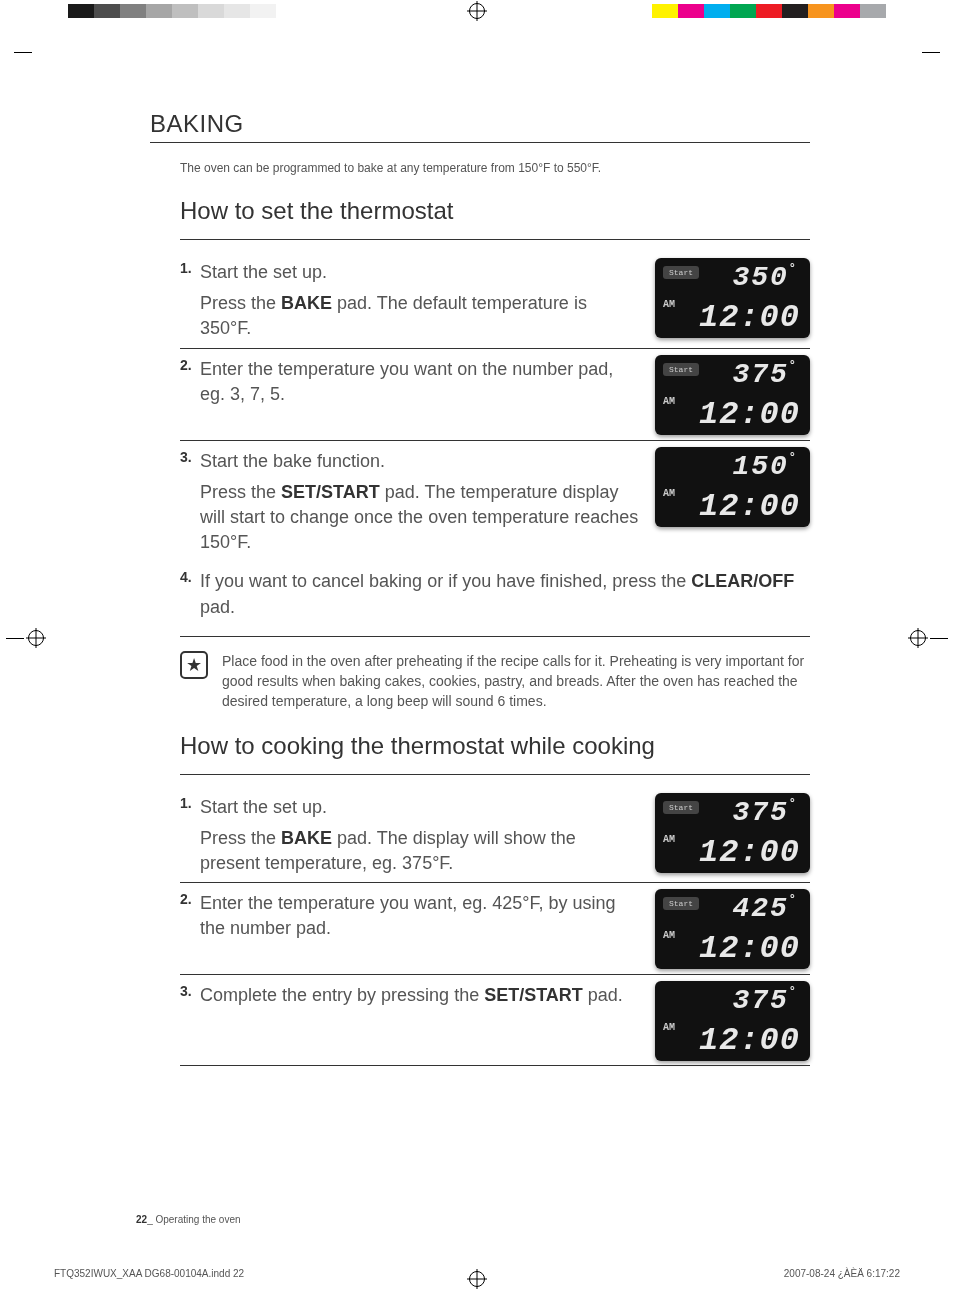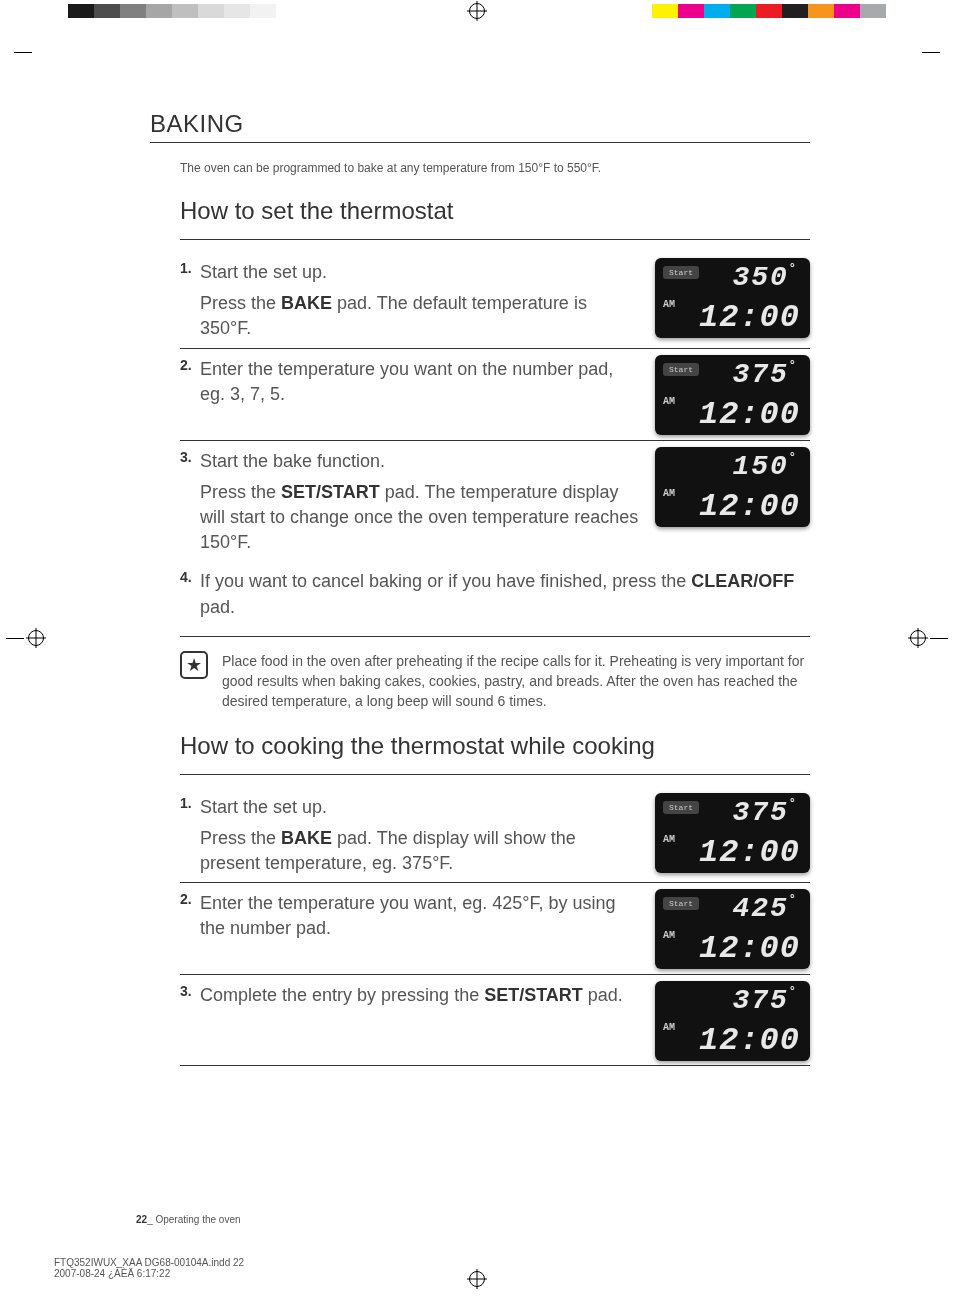--- a/index.html
+++ b/index.html
@@ -188,21 +188,20 @@
   .footer b { color: #333; }
   .meta {
     position: absolute;
     bottom: 32px;
     left: 54px;
     right: 54px;
     display: flex;
     justify-content: space-between;
     font-size: 10px;
     color: #555;
-    flex-direction: column;
   }
 </style>
 </head>
 <body>
 
 <div class="color-strip left" id="strip-left">
     <div class="swatch" style="background: rgb(26, 26, 26);"></div>
     <div class="swatch" style="background: rgb(77, 77, 77);"></div>
     <div class="swatch" style="background: rgb(128, 128, 128);"></div>
     <div class="swatch" style="background: rgb(166, 166, 166);"></div>

